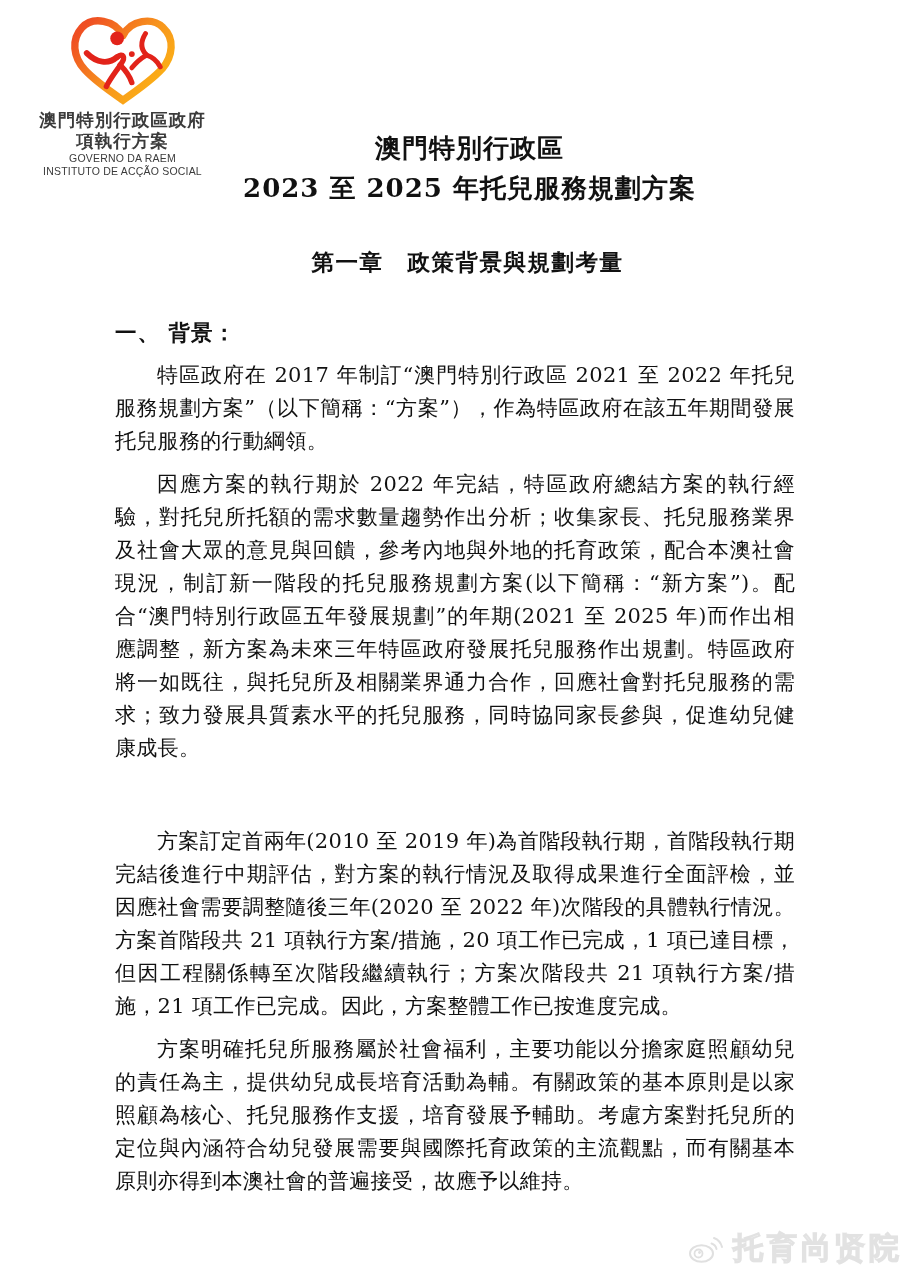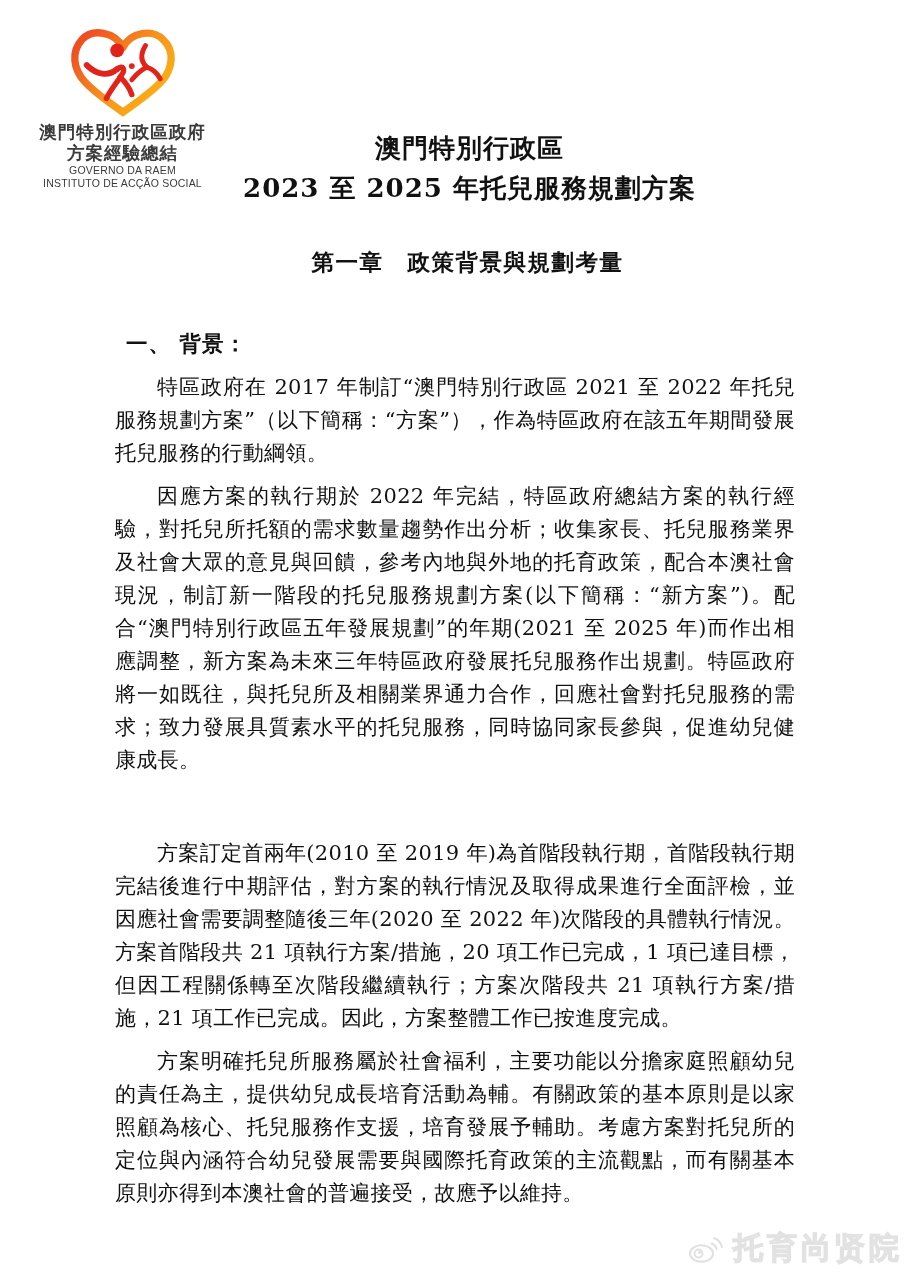--- a/index.html
+++ b/index.html
@@ -14,21 +14,21 @@
     background: #ffffff;
     overflow: hidden;
     font-family: "DejaVu Serif", "Liberation Serif", serif;
     color: #111111;
   }
 
   
   .logo-block {
     position: absolute;
     left: 25px;
-    top: 24px;
+    top: 12px;
     width: 195px;
     text-align: center;
     font-family: "Liberation Sans", "DejaVu Sans", sans-serif;
     color: #3b3b3b;
   }
   .logo-heart {
     display: block;
     margin: 0 auto 2px auto;
   }
   .logo-zh {
@@ -77,21 +77,21 @@
     left: 115px;
     top: 316px;
     width: 680px;
     font-size: 21px;
     line-height: 33px;
     text-align: justify;
     text-justify: inter-ideograph;
     letter-spacing: 0.3px;
   }
   .section-heading {
-    margin: 11px;
+    margin: 0;
     font-size: 21.5px;
     font-weight: bold;
     letter-spacing: 1px;
   }
   .body-text p {
     margin: 10px 0 0 0;
     text-indent: 2em;
   }
   .section + .section {
     margin-top: 60px;
@@ -141,21 +141,21 @@
       <circle cx="49" cy="27" r="7" fill="#e2231a"></circle>
       <path d="M18 42 C28 52 40 54 49 46" fill="none" stroke="#e2231a" stroke-width="6" stroke-linecap="round"></path>
       <path d="M49 46 C55 41 58 46 53 53 C47 62 42 68 38 76" fill="none" stroke="#e2231a" stroke-width="5.5" stroke-linecap="round"></path>
       <path d="M52 54 C58 60 62 66 64 72" fill="none" stroke="#e2231a" stroke-width="5.5" stroke-linecap="round"></path>
       <path d="M78 22 C73 30 73 38 79 44" fill="none" stroke="#e2231a" stroke-width="5" stroke-linecap="round"></path>
       <path d="M79 44 C72 48 68 52 64 57" fill="none" stroke="#e2231a" stroke-width="5" stroke-linecap="round"></path>
       <path d="M79 44 C86 46 90 50 93 56" fill="none" stroke="#e2231a" stroke-width="5" stroke-linecap="round"></path>
       <circle cx="64" cy="43" r="3" fill="#e2231a"></circle>
     </svg>
     <div class="logo-zh">澳門特別行政區政府</div>
-    <div class="logo-zh">方案經驗總結</div>
+    <div class="logo-zh">項執行方案</div>
     <div class="logo-pt">GOVERNO DA RAEM</div>
     <div class="logo-pt">INSTITUTO DE ACÇÃO SOCIAL</div>
   </div>
 
   <div class="doc-title">
     <div>澳門特別行政區</div>
     <div>2023 至 2025 年托兒服務規劃方案</div>
   </div>
 
   <div class="chapter-heading">第一章　政策背景與規劃考量</div>

